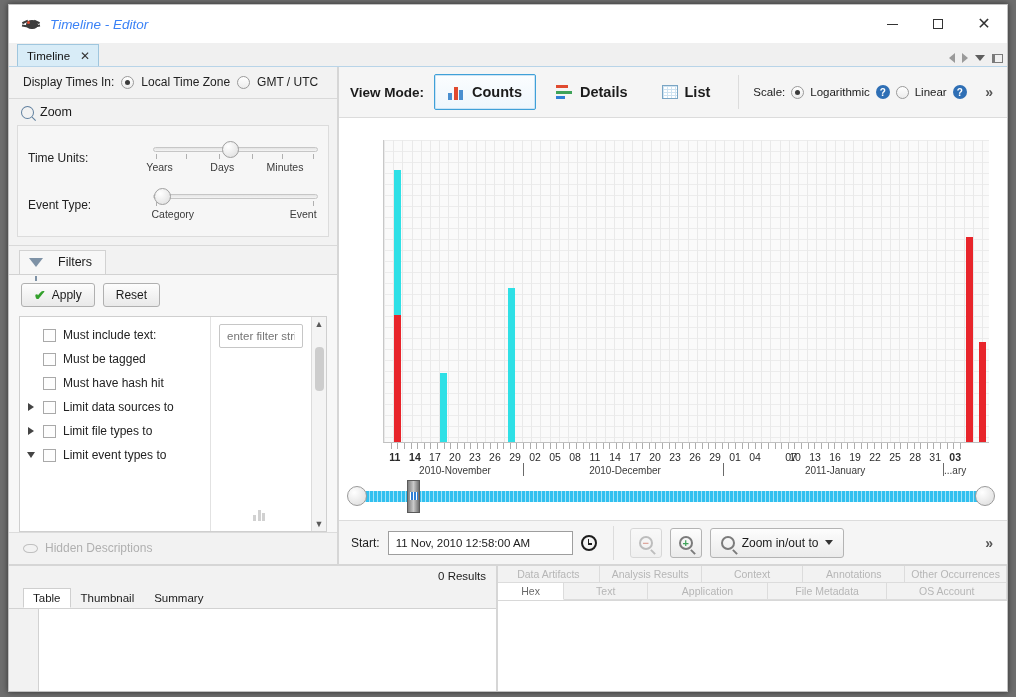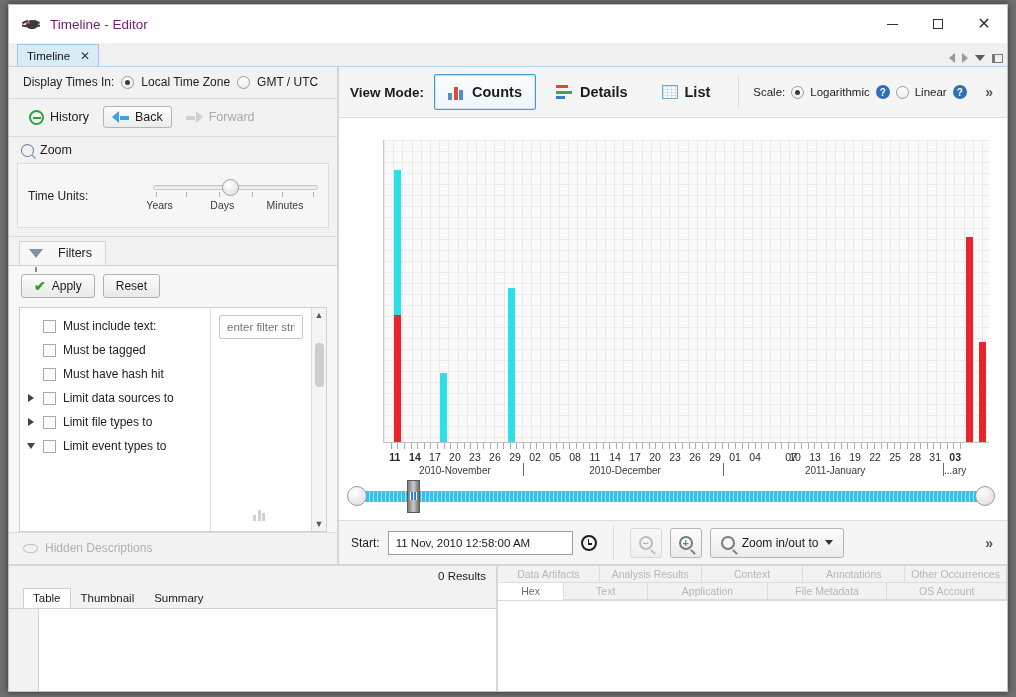--- a/index.html
+++ b/index.html
@@ -29,21 +29,21 @@
   }
   .app-icon .leg {
     position:absolute; background:#3c3c3c; height:1.5px; width:6px;
   }
   .app-icon .l1{left:-1px;top:6px;transform:rotate(-25deg);}
   .app-icon .l2{left:-1px;top:10px;transform:rotate(10deg);}
   .app-icon .l3{left:11px;top:6px;transform:rotate(25deg);}
   .app-icon .l4{left:11px;top:10px;transform:rotate(-10deg);}
   .app-icon .dotr{position:absolute;left:4px;top:6px;width:3px;height:3px;background:#e04a2f;border-radius:50%;}
   .title-text {
-    margin-left: 9px; font-size: 13.5px; color: #701a75;
+    margin-left: 9px; font-size: 13.5px; color: #3b82f6; font-style: italic;
   }
   .win-btns { position: absolute; right: 0; top: 0; height: 38px; display: flex; }
   .win-btn {
     width: 46px; height: 38px; display:flex; align-items:center; justify-content:center;
     font-size: 15px; color: #333;
   }
   .glyph-min { width:11px; height:1px; background:#333; }
   .glyph-max { width:10px; height:10px; border:1px solid #333; }
   .glyph-x { font-size:16px; line-height:1; font-family:"DejaVu Sans",sans-serif; }
 
@@ -393,42 +393,20 @@
       <div class="lp-sec">
         <div class="row-display">
           <span>Display Times In:</span>
           <span class="radio on"></span>
           <span>Local Time Zone</span>
           <span class="radio"></span>
           <span>GMT / UTC</span>
         </div>
       </div>
 
-      <div class="lp-sec">
-        <div class="hist-row">
-          <div class="hist-item">
-            <span class="ic-hist"></span>
-            <span>History</span>
-          </div>
-          <div class="hist-item btn-3d">
-            <span class="arrow-ic arrow-back">
-                <span class="shaft"></span>
-                <span class="head"></span>
-              </span>
-            <span>Back</span>
-          </div>
-          <div class="hist-item btn-dis">
-            <span class="arrow-ic arrow-fwd">
-                <span class="shaft"></span>
-                <span class="head"></span>
-              </span>
-            <span>Forward</span>
-          </div>
-        </div>
-      </div>
 
       <div class="lp-sec">
         <div class="sec-header">
           <span class="ic-mag"></span>
           <span>Zoom</span>
         </div>
         <div class="zoom-box">
 
           <div class="slider-row">
             <div class="slider-label">Time Units:</div>
@@ -445,20 +423,36 @@
                   <i style="left:97%"></i>
               </div>
               <div class="tick-lbls">
                 <span style="left:4%">Years</span>
                 <span style="left:42%">Days</span>
                 <span style="left:80%">Minutes</span>
               </div>
             </div>
           </div>
 
+          <div class="slider-row">
+            <div class="slider-label">Event Type:</div>
+            <div class="slider-area">
+              <div class="track">
+                <div class="knob" style="left:0%"></div>
+              </div>
+              <div class="ticks">
+                <i style="left:2%"></i>
+                  <i style="left:97%"></i>
+              </div>
+              <div class="tick-lbls">
+                <span style="left:12%">Category</span>
+                <span style="left:91%">Event</span>
+              </div>
+            </div>
+          </div>
 
 
         </div>
       </div>
 
       <div class="filters-tabhdr">
         <div class="filters-tab">
           <span class="ic-funnel"></span>
           <span>Filters</span>
         </div>

